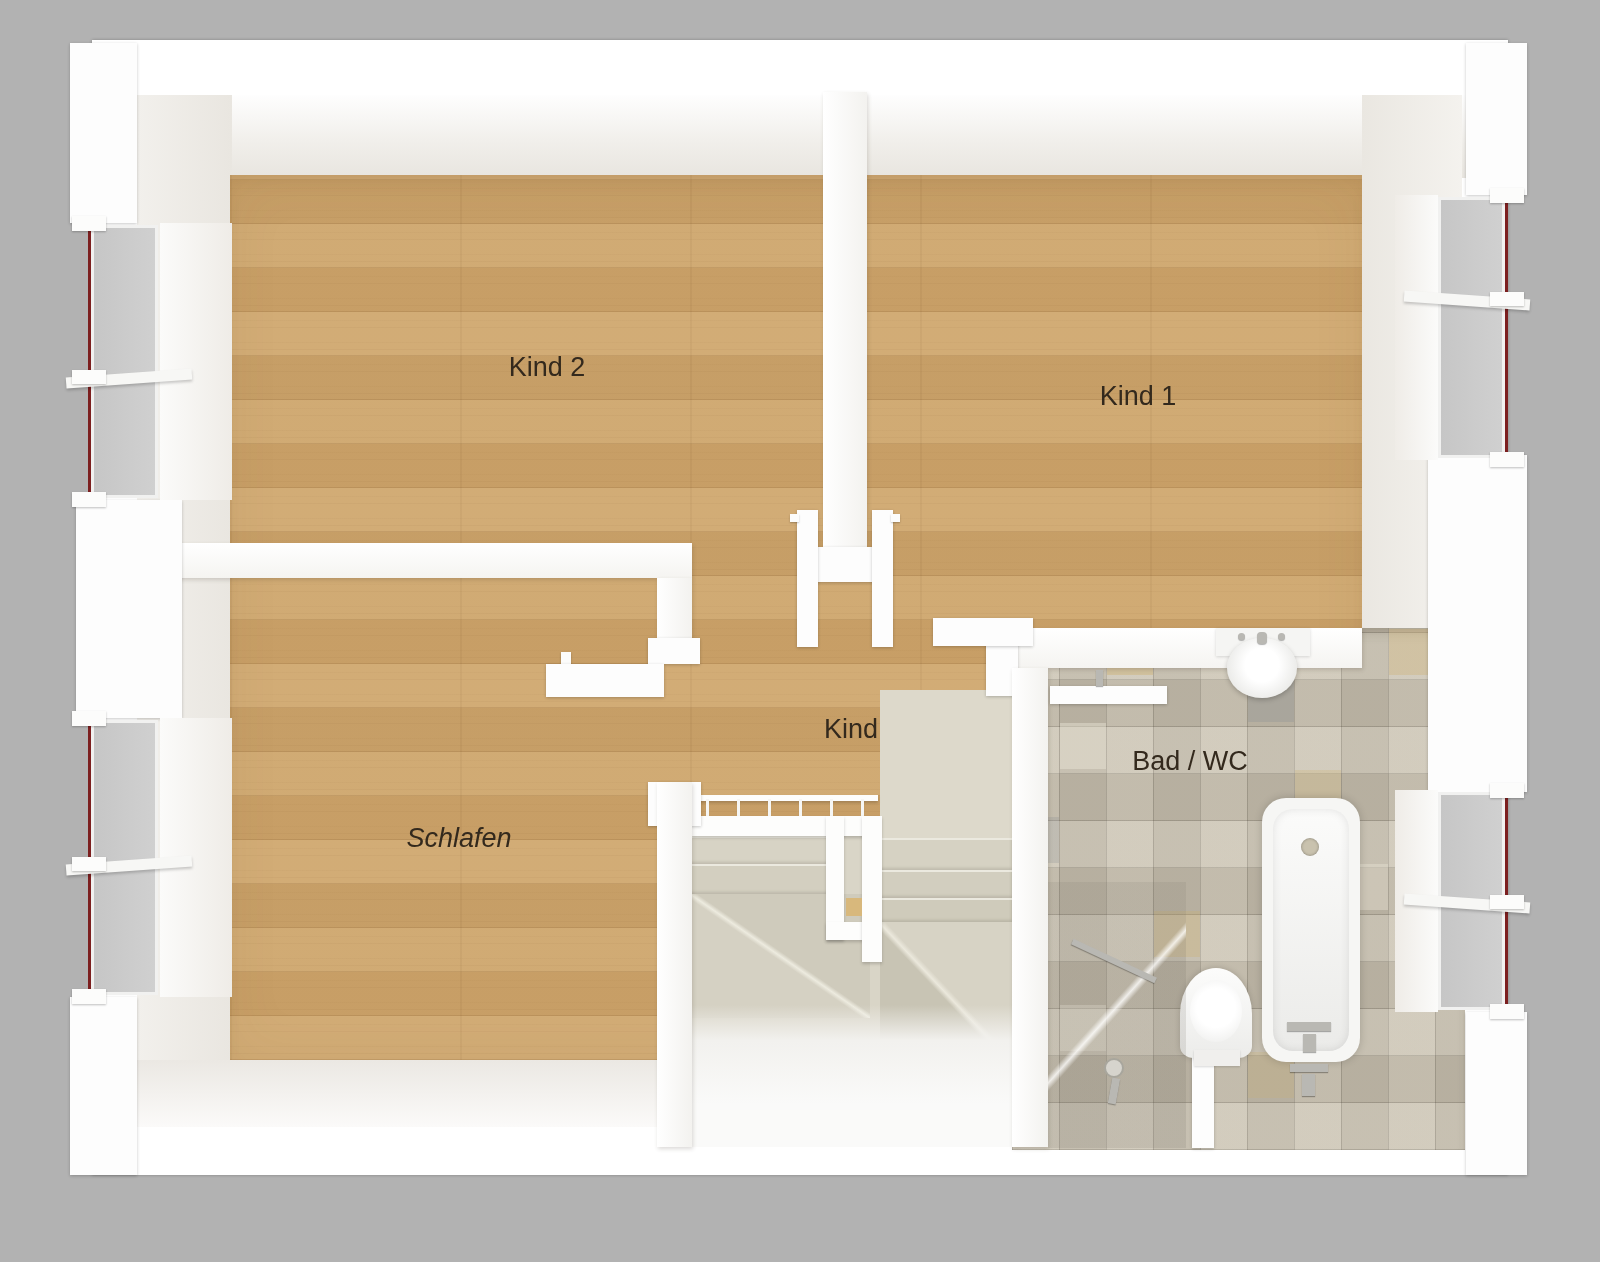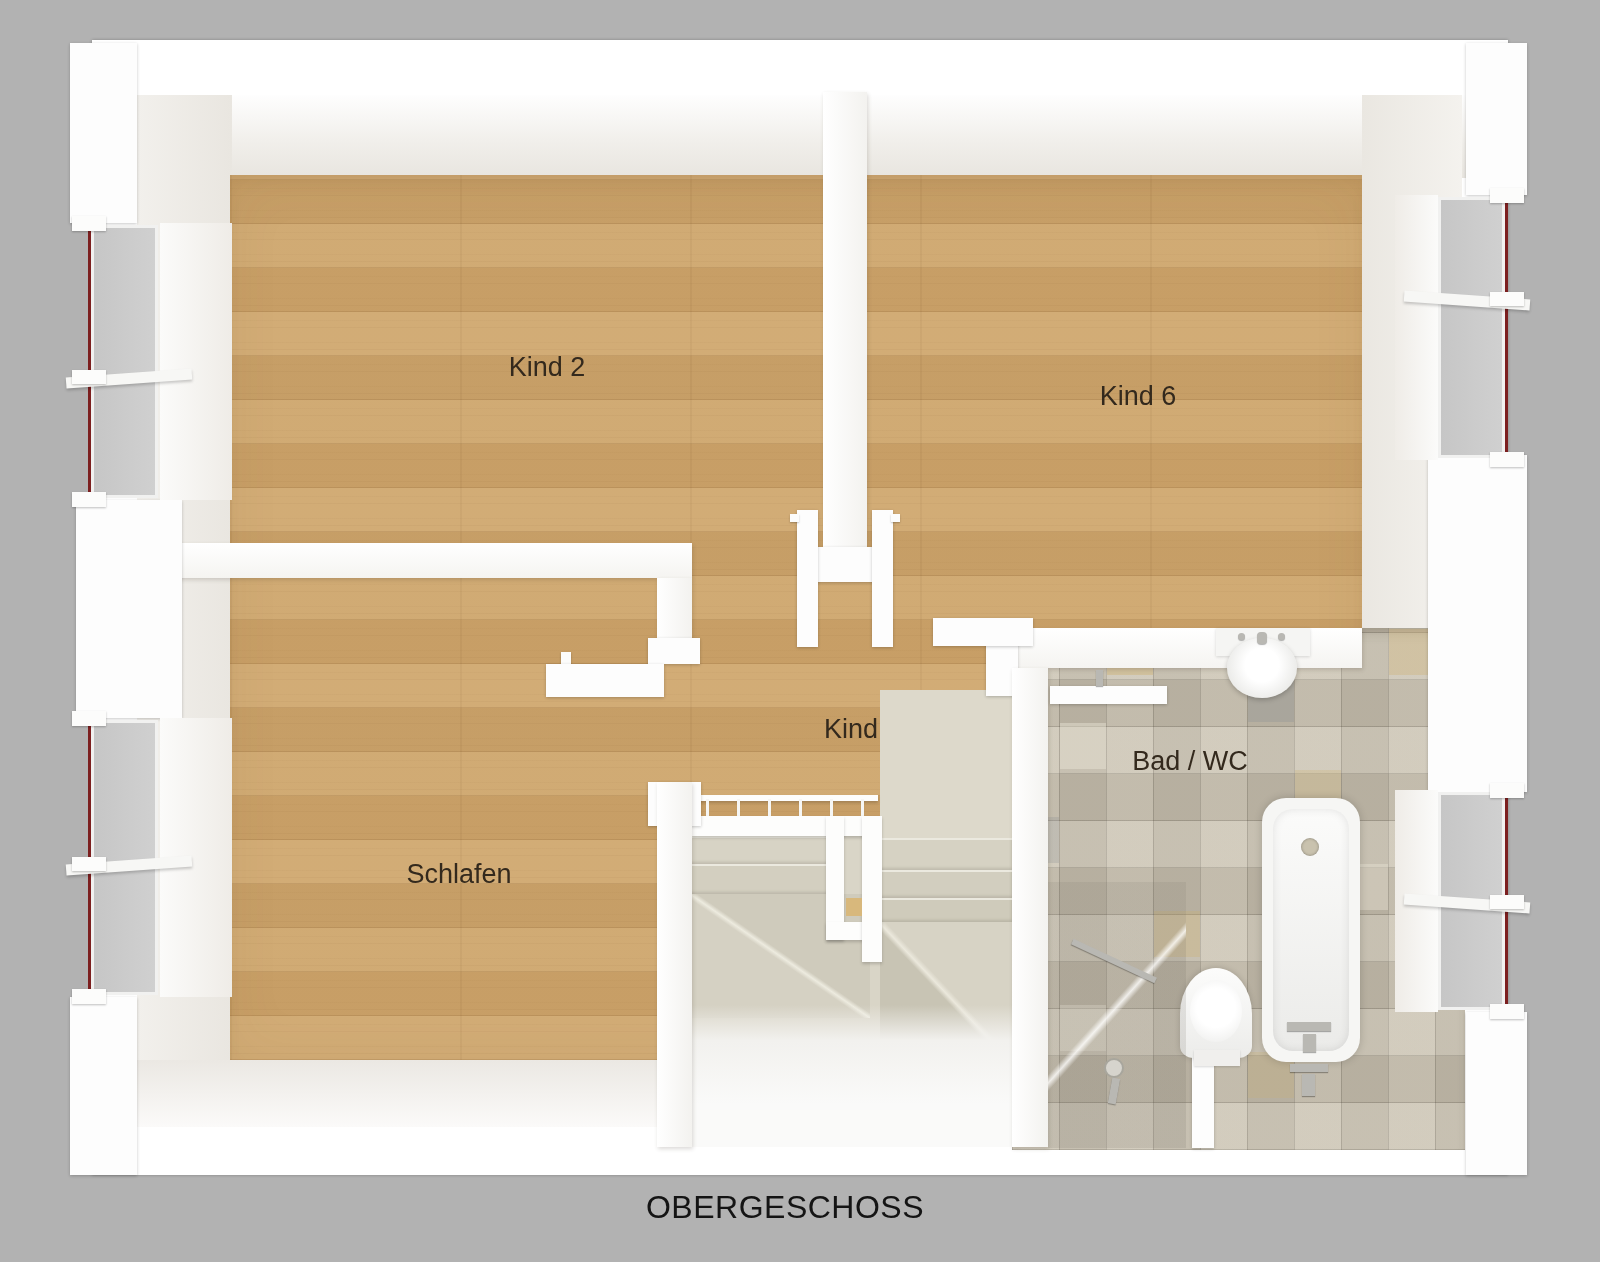--- a/index.html
+++ b/index.html
@@ -188,20 +188,19 @@
     <div class="a w-reveal-r" style="left:33px;top:0;width:43px;height:222px;"></div>
     <div class="a w-glass" style="left:76px;top:2px;width:67px;height:218px;"></div>
     <div class="a w-red" style="left:143px;top:4px;width:3px;height:214px;"></div>
     <div class="a w-trans" style="left:42px;top:108px;width:126px;height:11px;transform:rotate(4deg);"></div>
     <div class="a nub" style="left:128px;top:-7px;width:34px;height:15px;"></div>
     <div class="a nub" style="left:128px;top:105px;width:34px;height:14px;"></div>
     <div class="a nub" style="left:128px;top:214px;width:34px;height:15px;"></div>
   </div>
 
   <div class="a label" style="left:547px;top:367px;">Kind 2</div>
-  <div class="a label" style="left:1138px;top:396px;">Kind 6</div>
-  <div class="a label" style="left:459px;top:874px;">Schlafen</div>
+  <div class="a label" style="left:1138px;top:396px;">Kind 1</div>
+  <div class="a label" style="left:459px;top:838px;font-style:italic;">Schlafen</div>
   <div class="a label" style="left:851px;top:729px;">Kind</div>
   <div class="a label" style="left:1190px;top:761px;">Bad / WC</div>
 
-  <div class="a title" style="left:785px;top:1207px;">OBERGESCHOSS</div>
 
 </div>
 
 </body></html>

